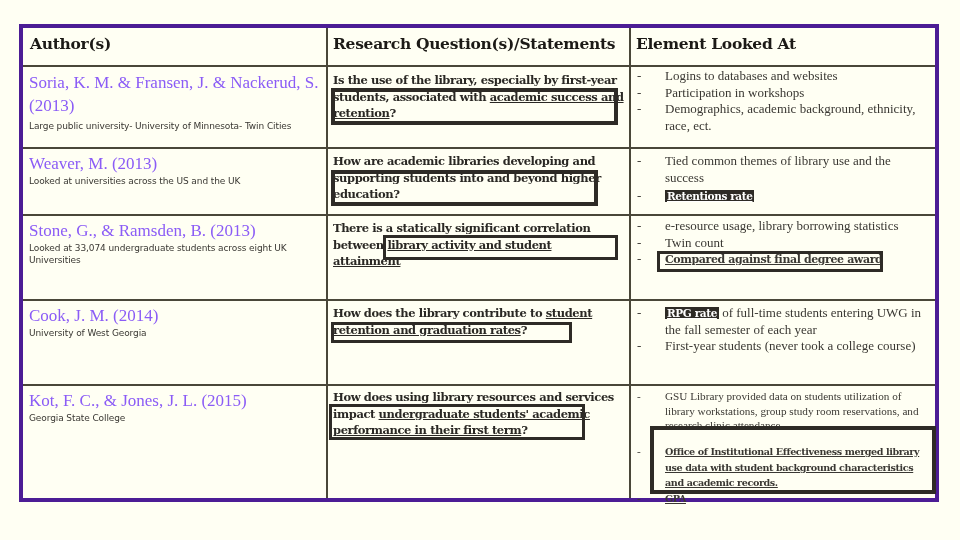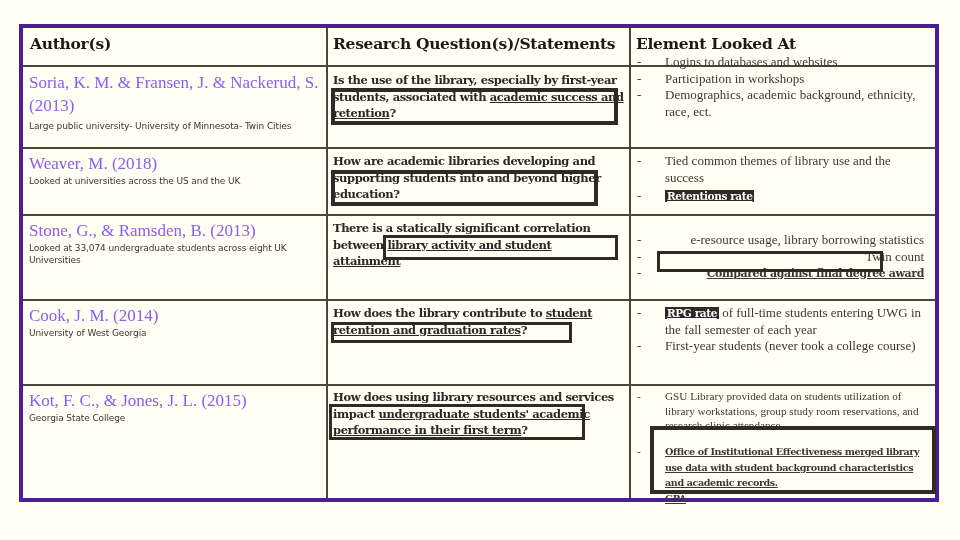--- a/index.html
+++ b/index.html
@@ -47,30 +47,30 @@
   <div class="cell hdr" style="left:613px; top:6px;">Element Looked At</div>
 
   <div class="cell" style="left:6px; top:43px; width:290px;">
     <div class="author">Soria, K. M. &amp; Fransen, J. &amp; Nackerud, S.(2013)</div>
     <div class="note" style="margin-top:3px">Large public university- University of Minnesota- Twin Cities</div>
   </div>
   <div class="cell q" style="left:310px; top:44px; width:292px;">
     <span>Is the use of the library, especially by first-year students, associated with </span><u>academic success and retention</u><span>?</span>
   </div>
   <div class="box" style="left:308px; top:60px; width:287px; height:37px;"></div>
-  <div class="cell el" style="left:611px; top:26px; width:290px;">
+  <div class="cell el" style="left:611px; top:40px; width:290px;">
     <ul class="dash">
       <li>Logins to databases and websites</li>
       <li>Participation in workshops</li>
       <li>Demographics, academic background, ethnicity, race, ect.</li>
     </ul>
   </div>
 
   <div class="cell" style="left:6px; top:124px; width:290px;">
-    <div class="author">Weaver, M. (2018)</div>
+    <div class="author">Weaver, M. (2013)</div>
     <div class="note">Looked at universities across the US and the UK</div>
   </div>
   <div class="cell q" style="left:310px; top:125px; width:280px;">
     <span>How are academic libraries developing and supporting students into and beyond higher education?</span>
   </div>
   <div class="box" style="left:308px; top:142px; width:267px; height:36px;"></div>
   <div class="cell el" style="left:611px; top:125px; width:290px;">
     <ul class="dash">
       <li>Tied common themes of library use and the success</li>
       <li style="margin-top:2px"><span class="filled bold-u" style="font-size:10.5px">Retentions rate</span></li>
@@ -78,21 +78,21 @@
   </div>
 
   <div class="cell" style="left:6px; top:191px; width:290px;">
     <div class="author">Stone, G., &amp; Ramsden, B. (2013)</div>
     <div class="note">Looked at 33,074 undergraduate students across eight UK Universities</div>
   </div>
   <div class="cell q" style="left:310px; top:192px; width:280px;">
     <span>There is a statically significant correlation between </span><u>library activity and student attainment</u><span></span>
   </div>
   <div class="box thin" style="left:360px; top:207px; width:235px; height:25px;"></div>
-  <div class="cell el" style="left:611px; top:204px; width:290px;text-align:right;">
+  <div class="cell el" style="left:611px; top:190px; width:290px;">
     <ul class="dash">
       <li>e-resource usage, library borrowing statistics</li>
       <li>Twin count</li>
       <li><span class="bold-u" style="font-size:11px">Compared against final degree award</span></li>
     </ul>
   </div>
   <div class="box thin" style="left:634px; top:223px; width:226px; height:21px;"></div>
 
   <div class="cell" style="left:6px; top:276px; width:290px;">
     <div class="author">Cook, J. M. (2014)</div>

